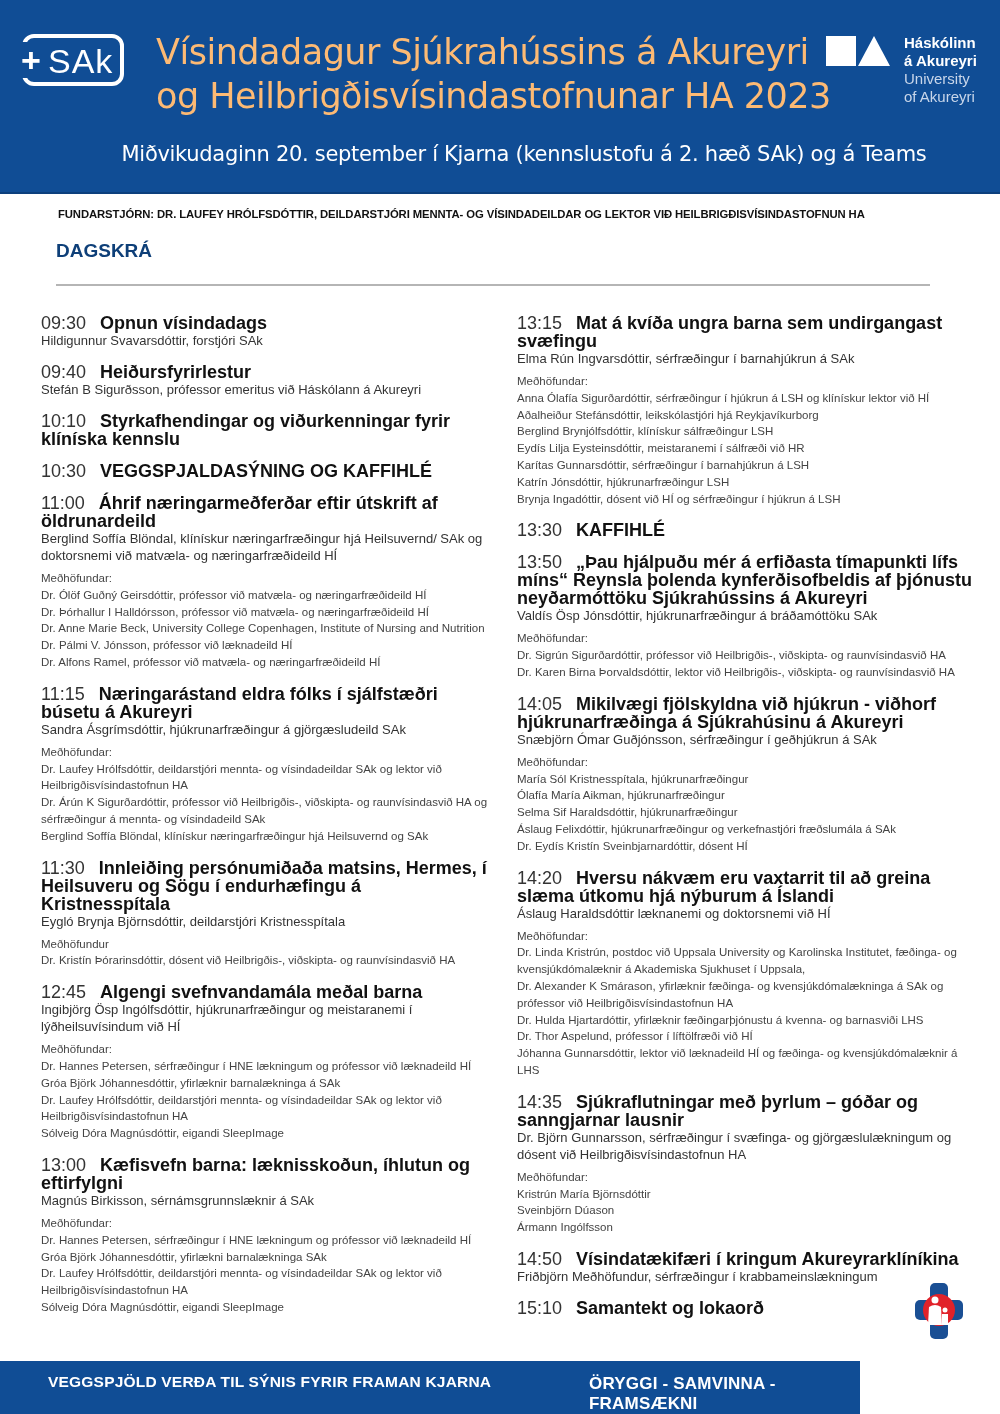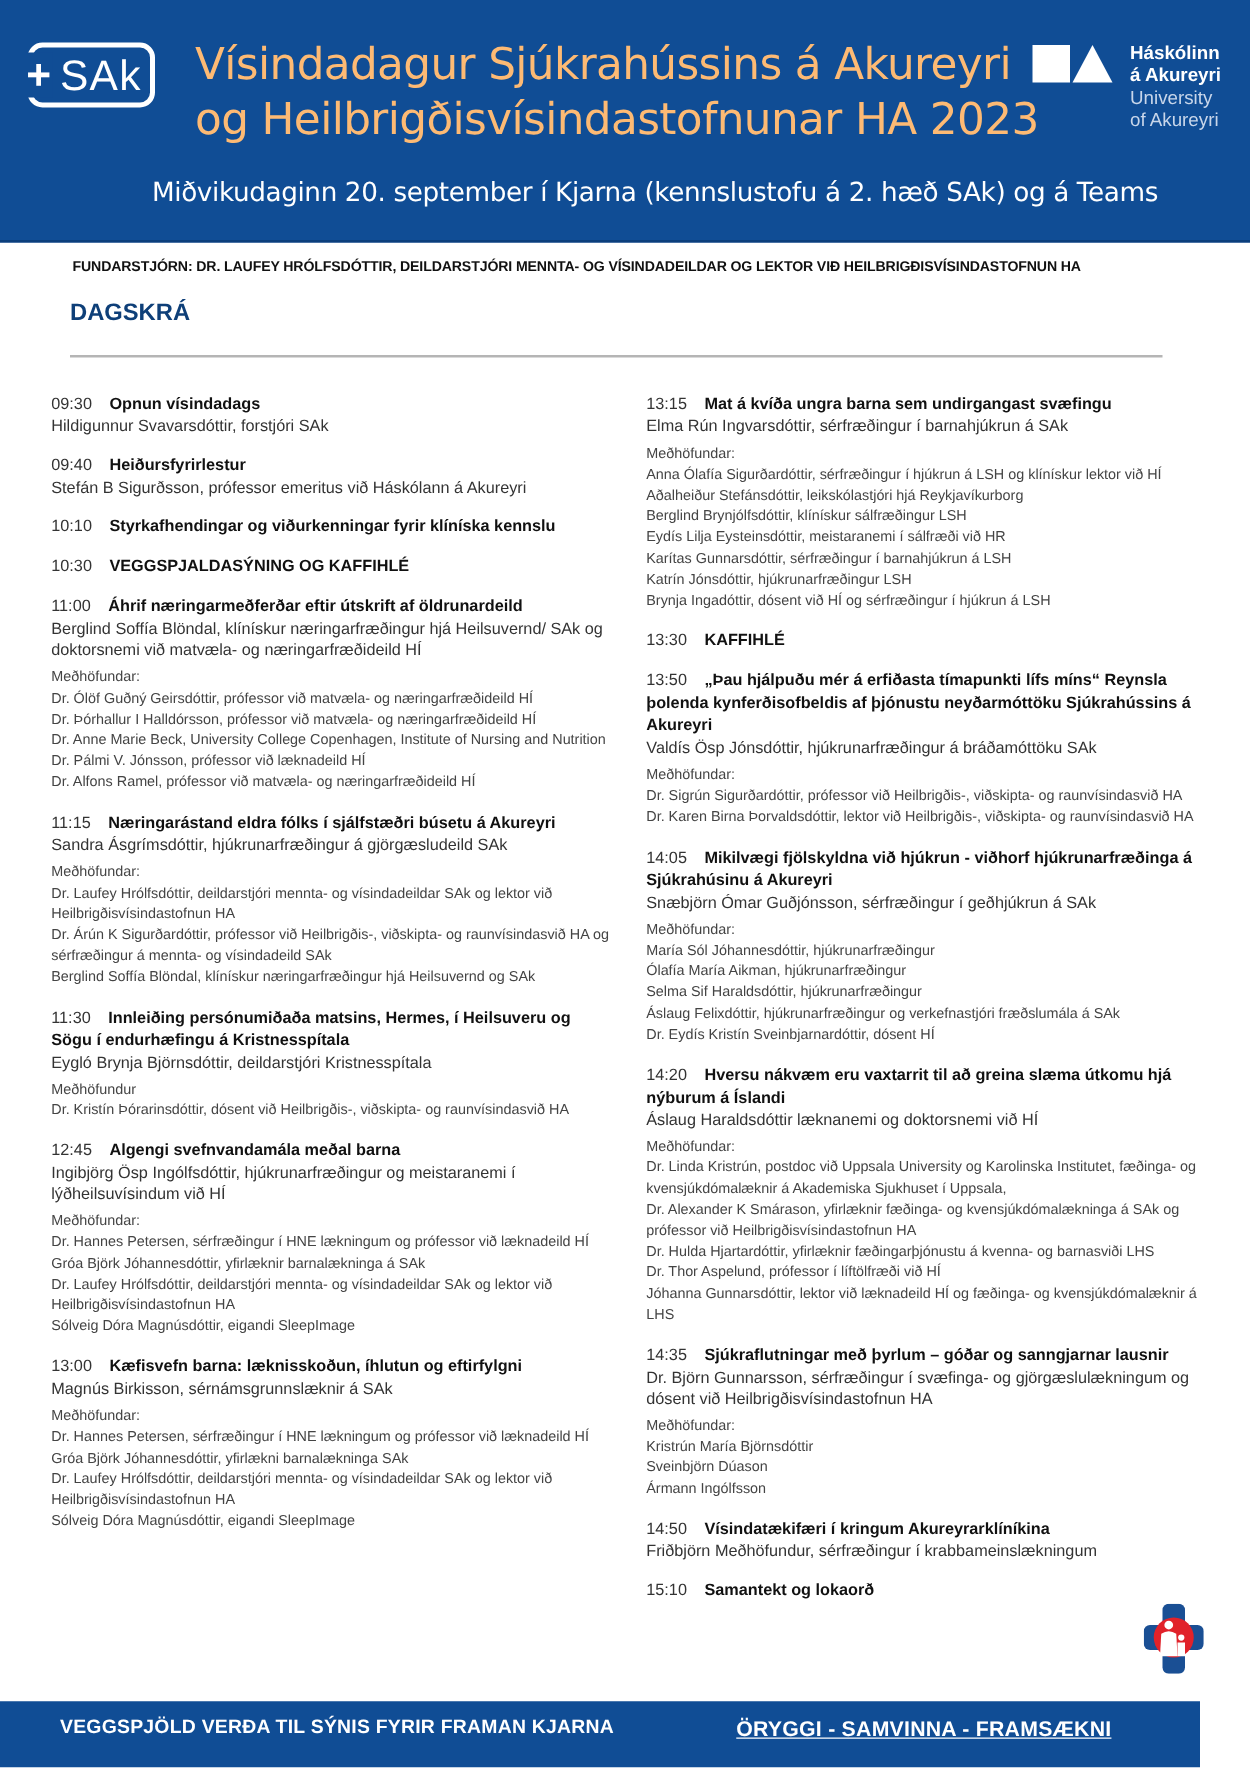--- a/index.html
+++ b/index.html
@@ -16,28 +16,28 @@
   .ha-text { position:absolute; left:78px; top:-2px; width:100px; color:#fff; font-size:15px; line-height:18px; font-family:"Liberation Sans", sans-serif; }
   .ha-text .b { font-weight:bold; }
   .ha-text .l { color:#c8d6ea; }
   .chair { position:absolute; left:58px; top:208px; font-size:11.3px; font-weight:bold; color:#111; letter-spacing:-0.1px; white-space:nowrap; }
   .dagskra { position:absolute; left:56px; top:240px; font-size:19px; font-weight:bold; color:#0e3f78; }
   .divider { position:absolute; left:56px; top:284px; width:874px; height:2px; background:#b5b5b5; }
   .col { position:absolute; top:314px; font-size:13px; line-height:17px; }
   .col.left { left:41px; width:450px; }
   .col.right { left:517px; width:465px; }
   .item { margin-bottom:14px; }
-  .item .head { font-size:13px; line-height:18px; color:#111; }
+  .item .head { font-size:18px; line-height:18px; color:#111; }
   .item .time { color:#333; font-weight:normal; margin-right:14px; }
   .item .ttl { font-weight:bold; }
   .item .speaker { color:#333; font-size:13px; line-height:17px; }
   .item .coauth { margin-top:6px; font-size:11.5px; line-height:16.8px; color:#444; }
-  .footer { position:absolute; left:0; top:1361px; width:960px; height:53px; background:#104d95; }
+  .footer { position:absolute; left:0; top:1361px; width:840px; height:53px; background:#104d95;padding-left:20px; }
   .footer .fl { position:absolute; left:48px; top:12px; color:#fff; font-weight:bold; font-size:15.5px; letter-spacing:0.2px; }
-  .footer .fr { position:absolute; left:589px; top:13px; color:#fff; font-weight:bold; font-size:17px; letter-spacing:0.2px;text-decoration:underline; }
+  .footer .fr { position:absolute; left:589px; top:13px; color:#fff; font-weight:bold; font-size:17px; letter-spacing:0.2px; }
   .cross-logo { position:absolute; left:915px; top:1283px; width:48px; height:56px; }
 </style>
 </head>
 <body>
 
 <div class="header">
   <div class="sak-logo">
     <span class="sak-plus">+</span>
     <span class="sak-text">SAk</span>
   </div>
@@ -155,21 +155,21 @@
         <div>Meðhöfundar:</div>
         <div>Dr. Sigrún Sigurðardóttir, prófessor við Heilbrigðis-, viðskipta- og raunvísindasvið HA</div>
         <div>Dr. Karen Birna Þorvaldsdóttir, lektor við Heilbrigðis-, viðskipta- og raunvísindasvið HA</div>
       </div>
     </div>
     <div class="item">
       <div class="head"><span class="time">14:05</span><span class="ttl">Mikilvægi fjölskyldna við hjúkrun - viðhorf hjúkrunarfræðinga á Sjúkrahúsinu á Akureyri</span></div>
       <div class="speaker">Snæbjörn Ómar Guðjónsson, sérfræðingur í geðhjúkrun á SAk</div>
       <div class="coauth">
         <div>Meðhöfundar:</div>
-        <div>María Sól Jóhannesdóttir, hjúkrunarfræðingur</div>
+        <div>María Sól Kristnesspítala, hjúkrunarfræðingur</div>
         <div>Ólafía María Aikman, hjúkrunarfræðingur</div>
         <div>Selma Sif Haraldsdóttir, hjúkrunarfræðingur</div>
         <div>Áslaug Felixdóttir, hjúkrunarfræðingur og verkefnastjóri fræðslumála á SAk</div>
         <div>Dr. Eydís Kristín Sveinbjarnardóttir, dósent HÍ</div>
       </div>
     </div>
     <div class="item">
       <div class="head"><span class="time">14:20</span><span class="ttl">Hversu nákvæm eru vaxtarrit til að greina slæma útkomu hjá nýburum á Íslandi</span></div>
       <div class="speaker">Áslaug Haraldsdóttir læknanemi og doktorsnemi við HÍ</div>
       <div class="coauth">

